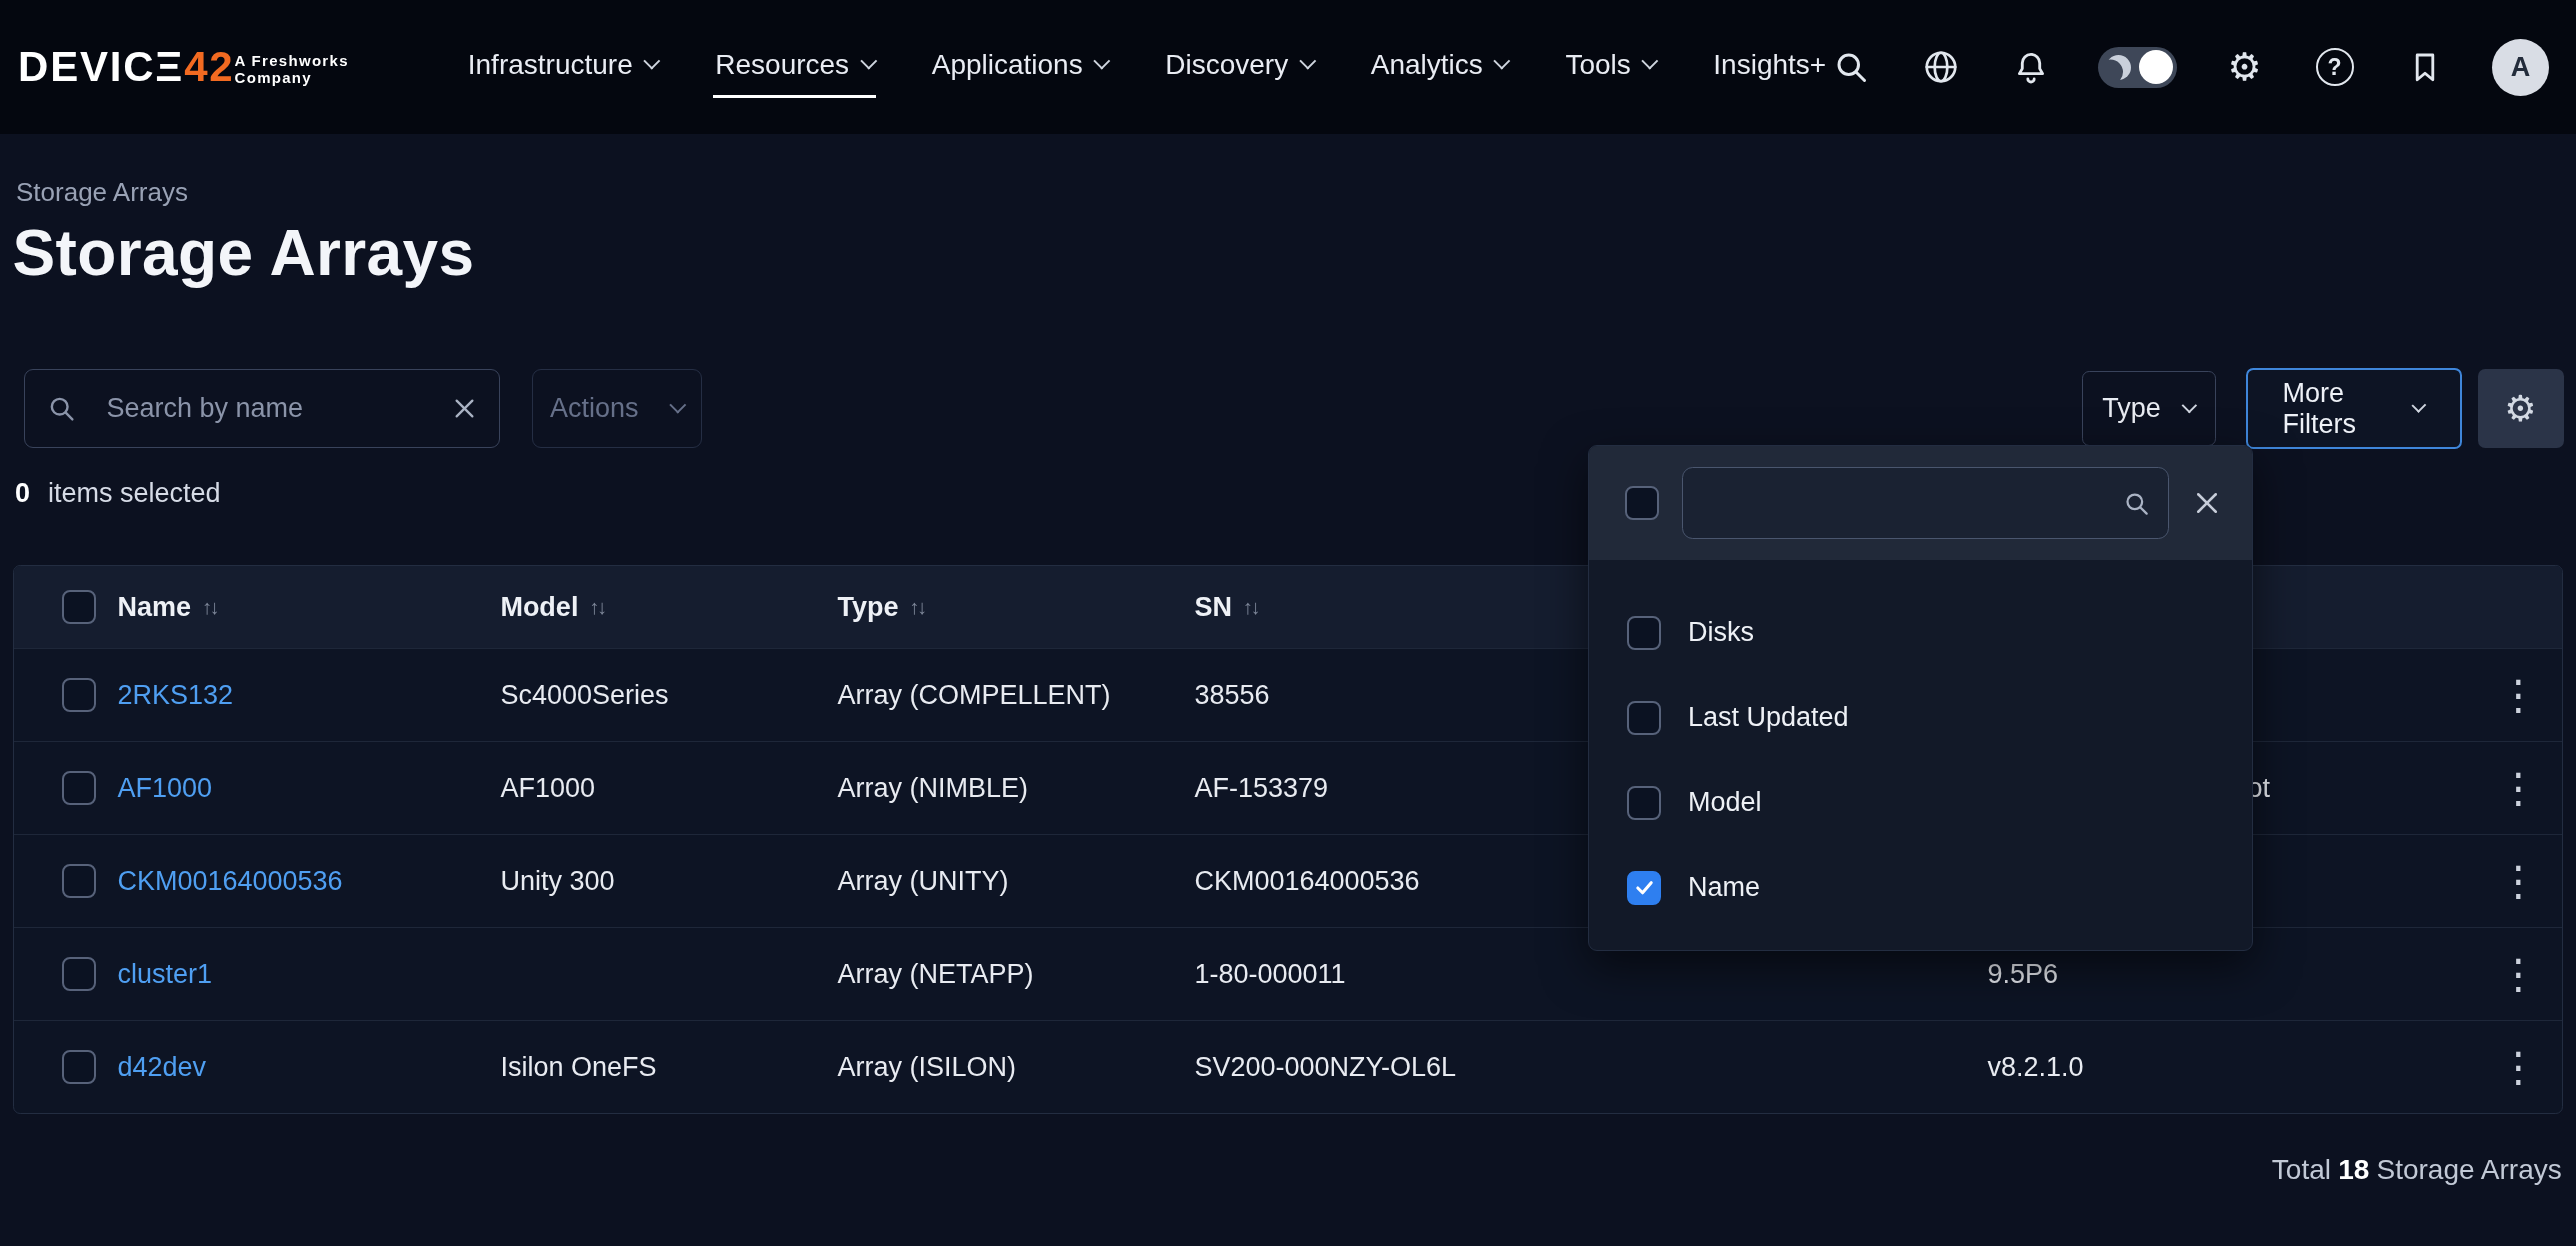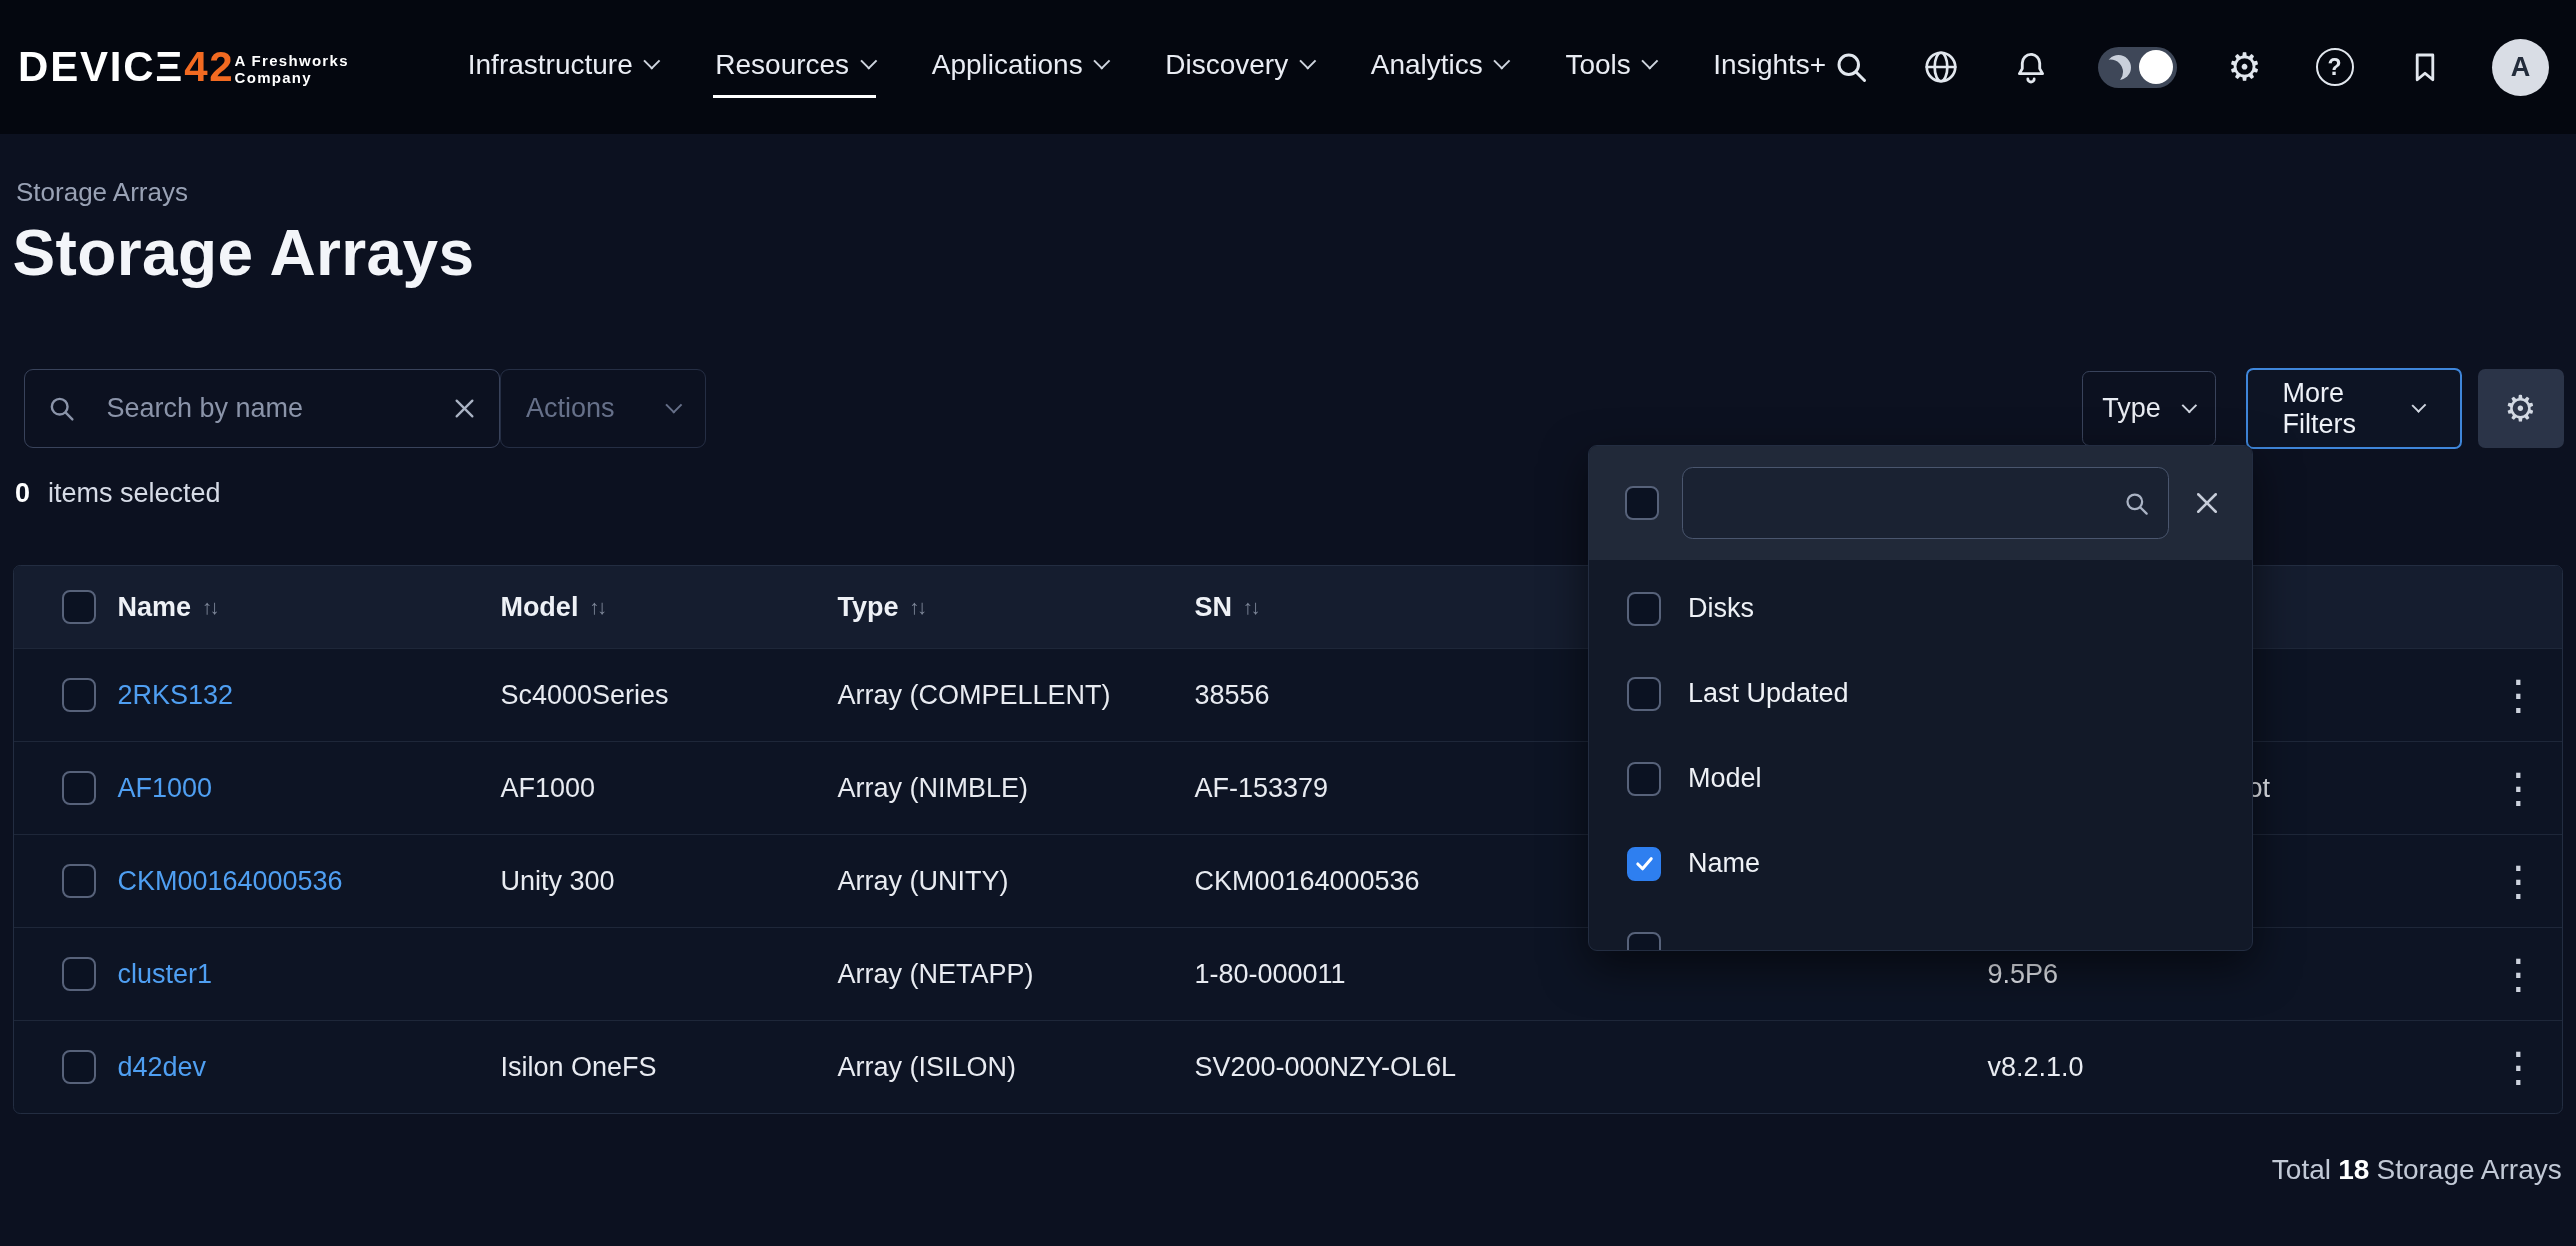--- a/index.html
+++ b/index.html
@@ -67,22 +67,22 @@
   .toolbar { position: absolute; left: 24px; right: 12.5px; top: 369px; height: 79px; display: flex; align-items: center; }
   .searchbox {
     width: 476px; height: 79px; border: 1.8px solid #39435b; border-radius: 9px;
     display: flex; align-items: center; padding: 0 21.5px; gap: 31px; color: #8b94a9; background: transparent;
   }
   .searchbox input { flex: 1; min-width: 0; background: transparent; border: none; outline: none; color: #e8ebf2; font-size: 27px; font-family: inherit; }
   .searchbox input::placeholder { color: #8b94a9; }
   .xicon { width: 27px; height: 27px; color: #aab3c4; cursor: pointer; }
 
   .actions-dd {
-    width: 206px; height: 79px; border: 1.8px solid #252e44; border-radius: 9px;
-    display: flex; align-items: center; justify-content: space-between; padding: 0 25px;
+    margin-left: 32px; width: 170px; height: 79px; border: 1.8px solid #252e44; border-radius: 9px;
+    display: flex; align-items: center; justify-content: space-between; padding: 0 17px;
     color: #667089; font-size: 27px; cursor: default;
   }
   .actions-dd .chev { border-color: #667089; }
 
   .toolbar-right { margin-left: auto; display: flex; align-items: center; }
   .type-dd {
     width: 134px; height: 75px; border: 1.8px solid #39435b; border-radius: 7.2px;
     display: flex; align-items: center; justify-content: space-between; padding: 0 19.7px;
     color: #e8ebf2; font-size: 27px; margin-right: 30px; cursor: pointer;
   }
@@ -139,21 +139,21 @@
     box-shadow: 0 16px 45px rgba(0,0,0,0.55);
     z-index: 30; overflow: hidden;
   }
   .panel-top { height: 114px; background: #212939; display: flex; align-items: center; padding: 0 30px 0 36px; gap: 23px; }
   .panel-search {
     flex: 1; height: 72px; background: #1a2232; border: 1.8px solid #4a566e; border-radius: 10.7px;
     display: flex; align-items: center; padding: 0 18px; gap: 14.3px; color: #aab3c4;
   }
   .panel-search input { flex: 1; min-width: 0; background: transparent; border: none; outline: none; color: #e8ebf2; font-size: 27px; font-family: inherit; }
   .panel-close { color: #c7cdd9; cursor: pointer; width: 30px; height: 30px; }
-  .panel-list { padding-top: 6px; }
+  .panel-list { padding-top: 30px; }
   .p-item { height: 85px; display: flex; align-items: center; gap: 27px; padding-left: 38px; font-size: 27px; color: #eef1f6; cursor: pointer; }
 </style>
 </head>
 <body>
 
 <header class="topbar">
   <div class="logo">
     <div class="logo-main"><span>DEVIC</span><span>Ξ</span><span class="logo-accent">42</span></div>
     <div class="logo-tag">A Freshworks Company</div>
   </div>

